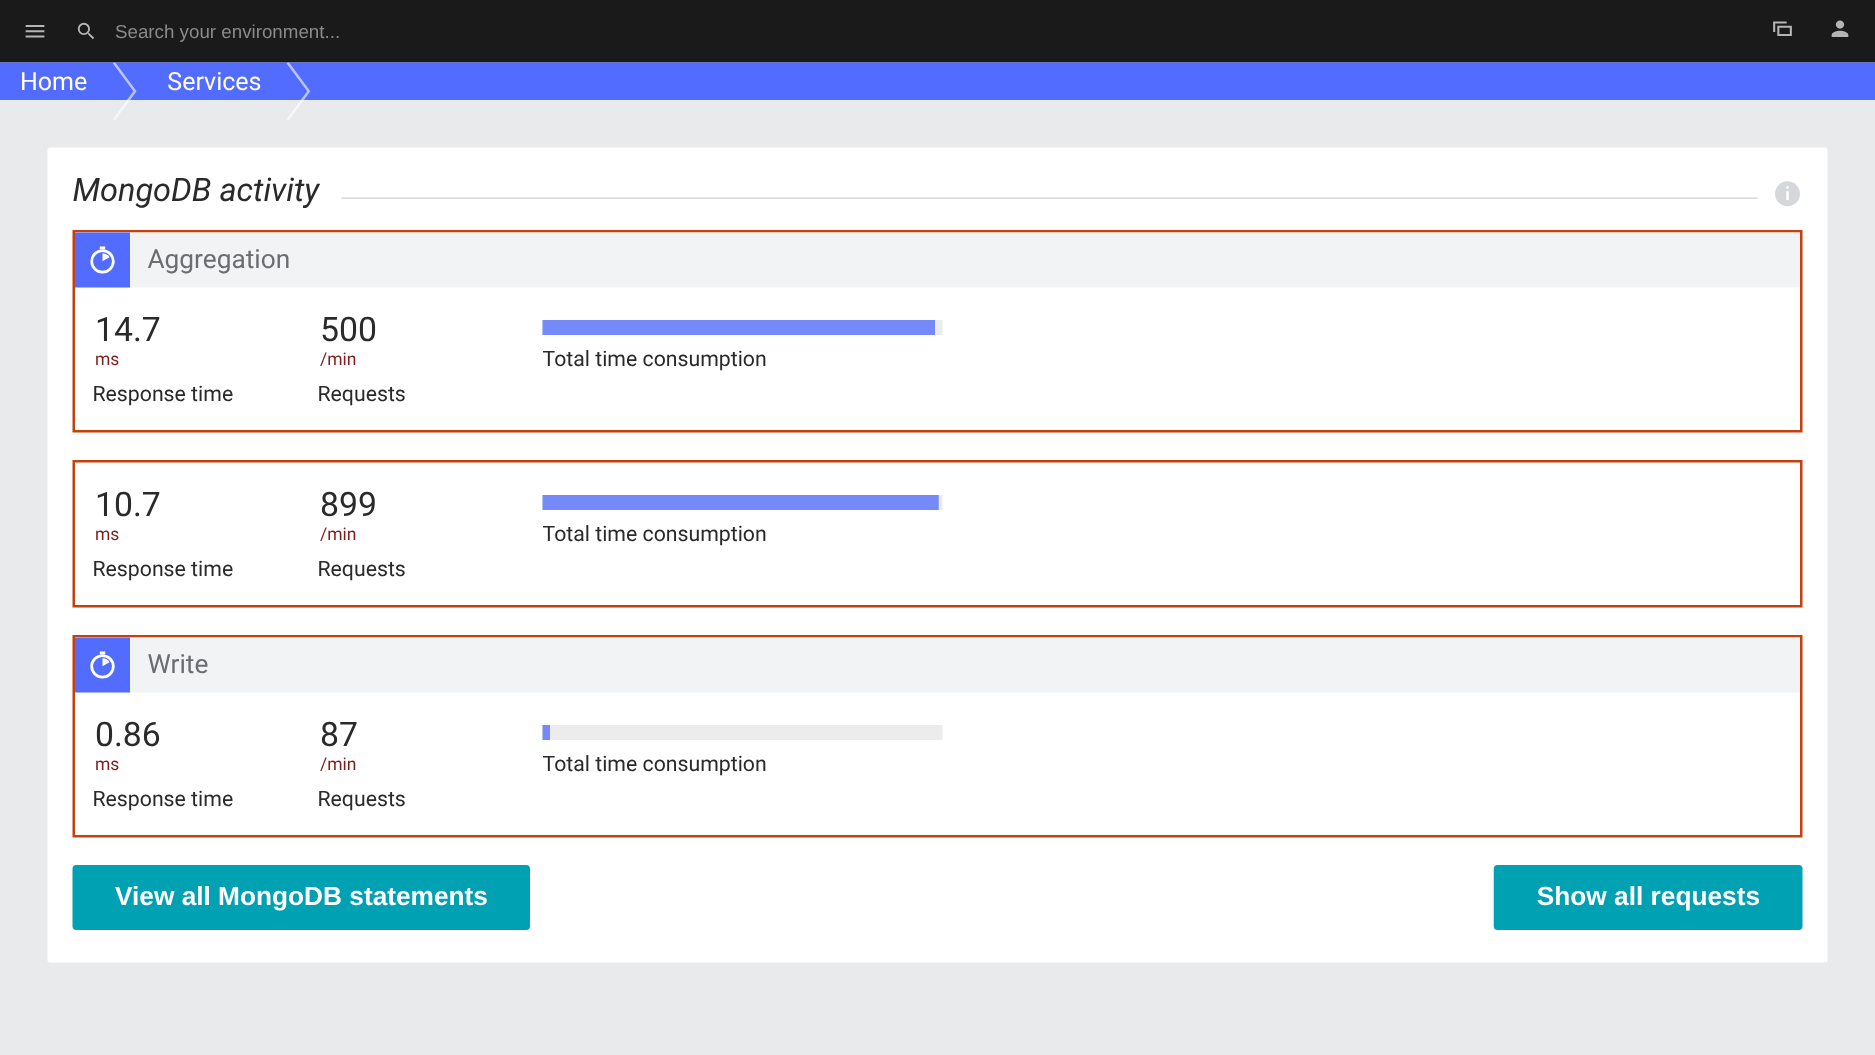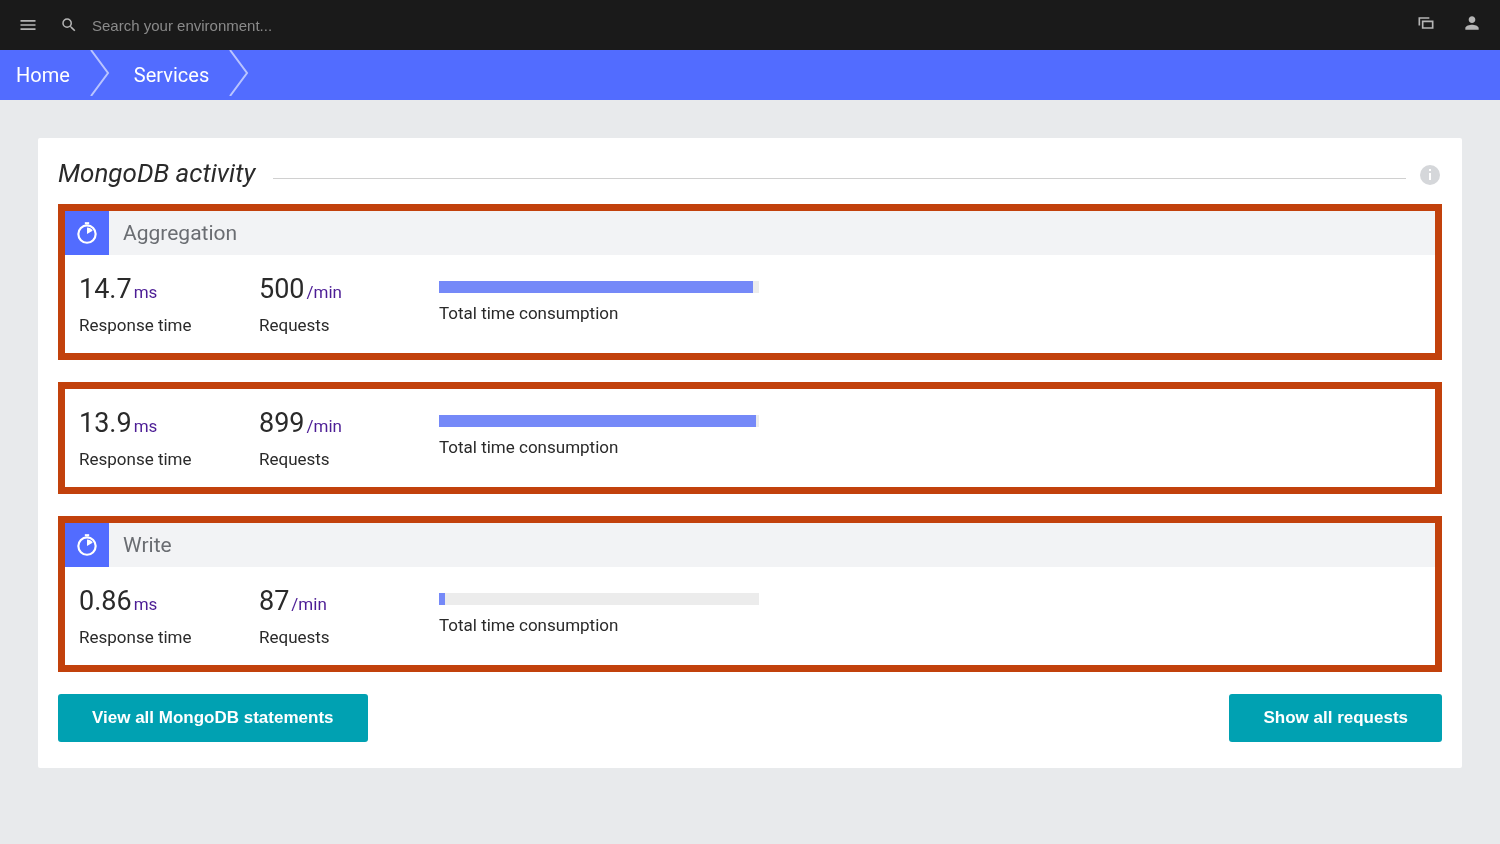--- a/index.html
+++ b/index.html
@@ -29,21 +29,21 @@
     border: none;
     outline: none;
     color: #ccc;
     font-size: 15px;
     width: 400px;
   }
   .search-input::placeholder { color: #8a8a8a; }
   .topbar-right { display: flex; align-items: center; gap: 26px; }
   .breadcrumb-bar {
     background: #526cff;
-    height: 50px;
+    height: 30px;
     display: flex;
     align-items: stretch;
   }
   .crumb {
     display: flex;
     align-items: center;
     color: #fff;
     font-size: 20px;
     padding: 0 20px 0 20px;
     position: relative;
@@ -82,21 +82,21 @@
     height: 1px;
     background: #d0d0d0;
     margin-top: 10px;
   }
   .info-icon {
     width: 24px; height: 24px;
     margin-left: 12px;
     margin-top: 4px;
   }
   .activity-block {
-    border: 7px solid #c2410c;
+    border: 2px solid #c2410c;
     background: #fff;
     margin-bottom: 22px;
   }
   .activity-header {
     background: #f2f3f5;
     display: flex;
     align-items: center;
     height: 44px;
   }
   .activity-icon {
@@ -112,29 +112,29 @@
     font-size: 21px;
     color: #6a6d72;
   }
   .activity-body {
     display: flex;
     align-items: flex-start;
     padding: 18px 14px 18px 14px;
     gap: 40px;
   }
   .metric { min-width: 140px; }
-  .metric-value-row { display: flex; align-items: baseline; }
+  .metric-value-row { display: flex; align-items: baseline; flex-direction: column; }
   .metric-value {
     font-size: 27px;
     font-weight: 400;
     color: #2a2a2a;
   }
   .metric-unit {
-    font-size: 17px;
-    color: #4c1d95;
+    font-size: 14px;
+    color: #7f1d1d;
     margin-left: 2px;
   }
   .metric-label {
     font-size: 17px;
     color: #2a2a2a;
     margin-top: 10px;
   }
   .consumption {
     flex: 0 0 auto;
   }
@@ -149,21 +149,21 @@
     background: #7589f8;
   }
   .actions-row {
     display: flex;
     justify-content: space-between;
     margin-top: 4px;
   }
   .btn {
     background: #00a1b2;
     color: #fff;
-    font-size: 17px;
+    font-size: 21px;
     font-weight: 600;
     border: none;
     padding: 14px 34px;
     border-radius: 3px;
     cursor: pointer;
   }
 </style>
 </head>
 <body>
 
@@ -261,21 +261,21 @@
           </div>
           <div class="metric-label">Total time consumption</div>
         </div>
       </div>
     </div>
 
     <div class="activity-block">
       <div class="activity-body">
         <div class="metric">
           <div class="metric-value-row">
-            <span class="metric-value">13.9</span>
+            <span class="metric-value">10.7</span>
             <span class="metric-unit">ms</span>
           </div>
           <div class="metric-label">Response time</div>
         </div>
         <div class="metric">
           <div class="metric-value-row">
             <span class="metric-value">899</span>
             <span class="metric-unit">/min</span>
           </div>
           <div class="metric-label">Requests</div>

